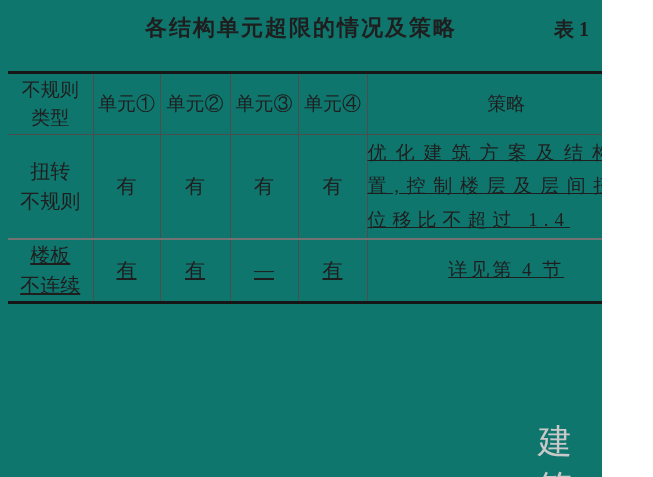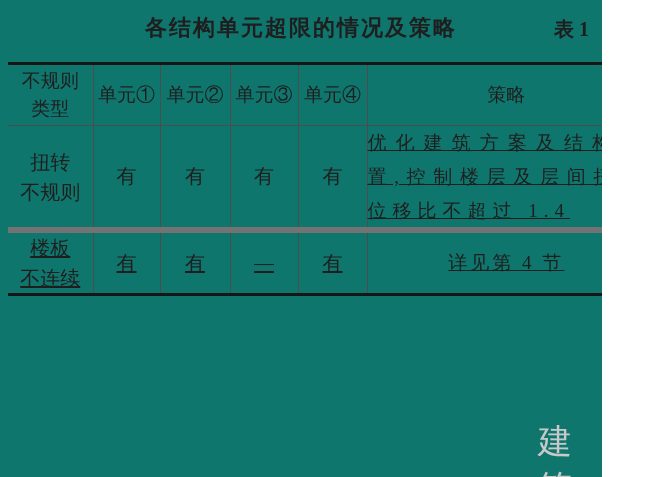--- a/index.html
+++ b/index.html
@@ -27,21 +27,21 @@
     position: absolute;
     top: 16px;
     right: 13px;
     font-weight: bold;
     font-size: 20px;
     font-family: "Liberation Serif", serif;
     margin-left: 36px;
   }
   table.limits {
     position: absolute;
-    top: 62px;
+    top: 71px;
     left: 8px;
     width: 637px;
     border-collapse: collapse;
     table-layout: fixed;
     border-top: 3px solid #161616;
     border-bottom: 3px solid #161616;
   }
   table.limits th, table.limits td {
     border-right: 1px solid #4d4d4d;
     padding: 0;
@@ -50,21 +50,21 @@
   table.limits th:last-child, table.limits td:last-child { border-right: none; }
   table.limits thead tr { height: 62px; }
   table.limits thead th {
     font-weight: normal;
     font-size: 19px;
     text-align: center;
     border-bottom: 1px solid #4d4d4d;
     white-space: pre-line;
     line-height: 1.45;
   }
-  table.limits tbody tr { border-bottom: 6px solid #737373; }
+  table.limits tbody tr { border-bottom: 2px solid #737373; }
   table.limits tbody tr:last-child { border-bottom: none; }
   tr.r-tall  { height: 104px; }
   tr.r-short { height: 64px; text-decoration: underline; }
   td.type {
     text-align: center;
     font-size: 20px;
     white-space: pre-line;
     line-height: 1.5;
   }
   td.val { text-align: center; font-size: 20px; }

